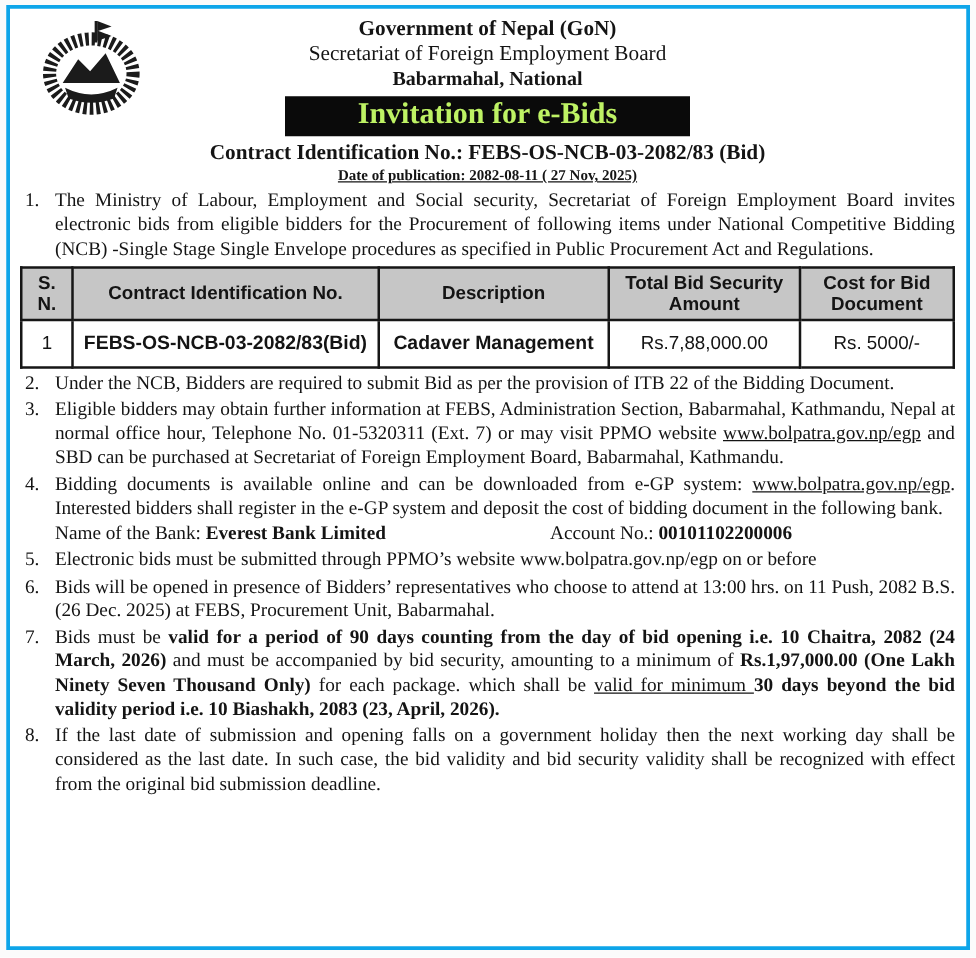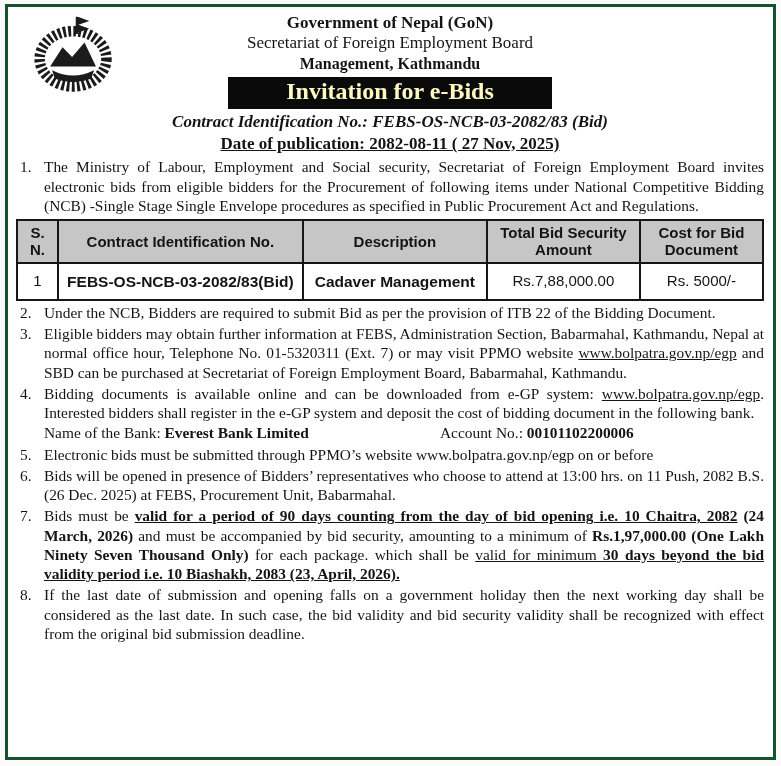--- a/index.html
+++ b/index.html
@@ -3,39 +3,39 @@
 <meta charset="utf-8">
 <style>
   html,body { margin:0; padding:0; }
   body {
     width:781px; height:766px; background:#fbfbfb;
     font-family:"Liberation Serif", serif; color:#141414;
     position:relative; overflow:hidden;
   }
   .doc {
     position:absolute; top:4px; left:5px; right:5px; bottom:6px;
-    border:3px solid #14532d; background:#fff;
+    border:3px solid #0ea5e9; background:#fff;
     padding:4px 9px 4px 8px;
   }
   
   .header { position:relative; text-align:center; }
   .emblem { position:absolute; left:4px; top:2px; width:108px; height:84px; }
   .h-gov   { font-size:17px; font-weight:bold; line-height:1.15; padding-top:2px; }
   .h-min   { font-size:21px; font-weight:bold; line-height:1.2; }
   .h-sec   { font-size:17px; font-weight:normal; line-height:1.15; }
   .h-addr  { font-size:16px; font-weight:bold; line-height:1.2; margin-top:2px; }
   .banner-wrap { margin:4px 0 3px; }
   .banner {
-    display:inline-block; background:#0a0a0a; color:#fef9c3;
+    display:inline-block; background:#0a0a0a; color:#bef264;
     font-size:24px; font-weight:bold; padding:1px 58px 4px; line-height:1.1;
   }
-  .h-contract { font-size:17px; font-weight:bold; line-height:1.2;font-style:italic; }
-  .h-pub { font-size:17px; font-weight:bold; line-height:1.25; margin-top:1px; }
+  .h-contract { font-size:17px; font-weight:bold; line-height:1.2; }
+  .h-pub { font-size:12px; font-weight:bold; line-height:1.25; margin-top:1px; }
   .u { text-decoration:underline; }
-  .bu { font-weight:bold; text-decoration:underline; }
+  .bu { font-weight:bold; }
   .b { font-weight:bold; }
   
   .list { margin-top:3px; font-size:15.4px; line-height:1.25; }
   .item { position:relative; padding-left:28px; margin-top:2px; }
   .item .num { position:absolute; left:4px; top:0; }
   .just { text-align:justify; }
   .bankline { margin-top:1px; }
   .cols { display:grid; grid-template-columns:55% 45%; }
   
   table.bids {
@@ -62,21 +62,21 @@
     <svg class="emblem" viewBox="0 0 110 88" aria-hidden="true">
       <ellipse cx="54" cy="48" rx="35" ry="29" fill="none" stroke="#1b1b1b" stroke-width="11" stroke-dasharray="3 2.4"></ellipse>
       <line x1="58" y1="4" x2="58" y2="22" stroke="#1b1b1b" stroke-width="2.4"></line>
       <path d="M59 4 l12 4.5 -12 4 z" fill="#1b1b1b"></path>
       <path d="M59 12 l12 4.5 -12 4 z" fill="#1b1b1b"></path>
       <path d="M30 56 L43 36 L53 46 L66 31 L78 56 Z" fill="#1b1b1b"></path>
       <path d="M32 60 Q54 71 76 60 L73 69 Q54 76 35 69 Z" fill="#1b1b1b"></path>
     </svg>
     <div class="h-gov">Government of Nepal (GoN)</div>
     <div class="h-sec">Secretariat of Foreign Employment Board</div>
-    <div class="h-addr">Management, Kathmandu</div>
+    <div class="h-addr">Babarmahal, National</div>
     <div class="banner-wrap">
       <div class="banner">Invitation for e-Bids</div>
     </div>
     <div class="h-contract">Contract Identification No.: FEBS-OS-NCB-03-2082/83 (Bid)</div>
     <div class="h-pub">
       <span class="u">Date of publication:  2082-08-11 ( 27 Nov, 2025)</span>
     </div>
   </div>
 
   <div class="list">

